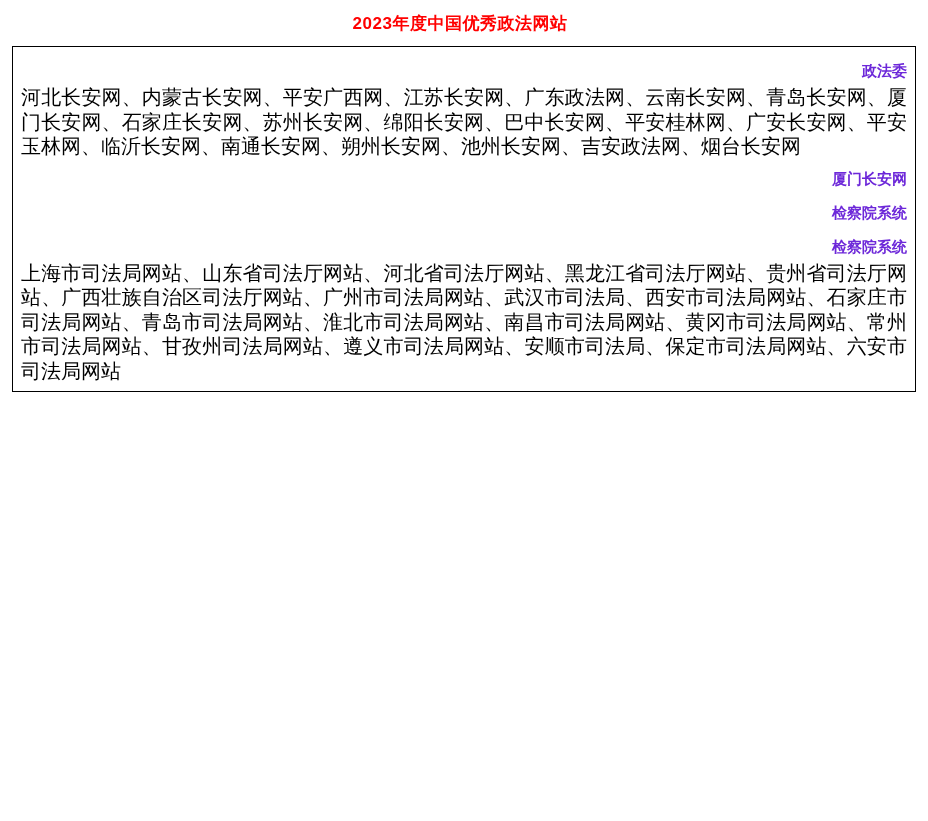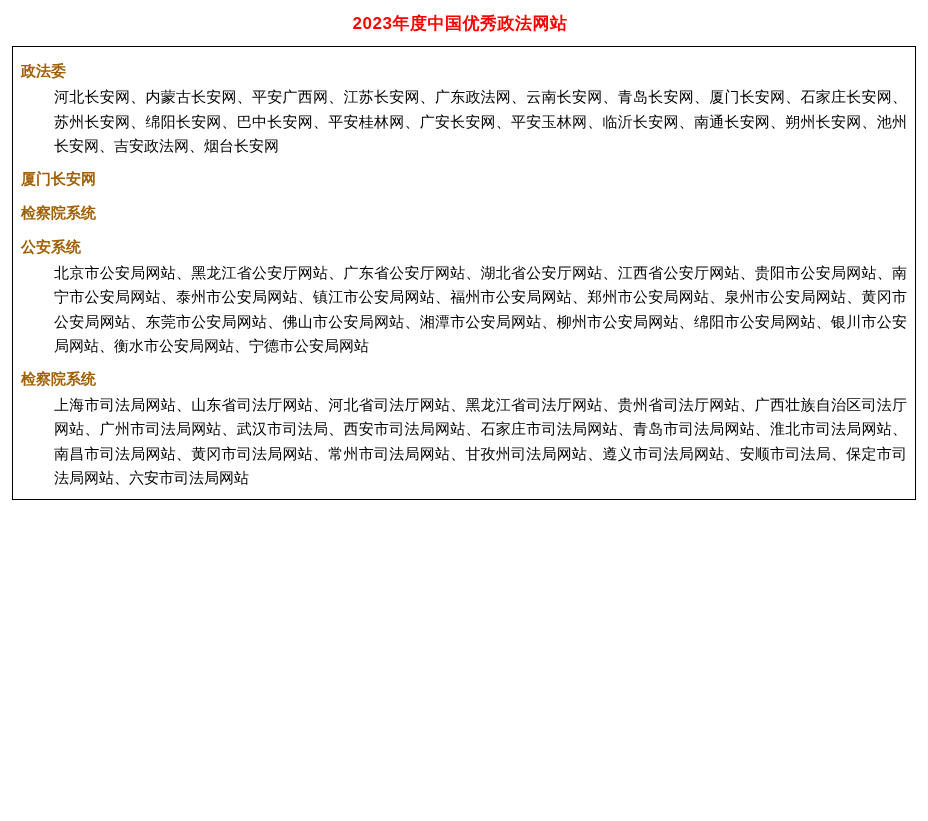--- a/index.html
+++ b/index.html
@@ -32,36 +32,35 @@
     box-sizing: border-box;
     padding: 10px 8px 8px 8px;
   }
   .section {
     margin-bottom: 6px;
   }
   .section:last-child {
     margin-bottom: 0;
   }
   .section-title {
-    text-align: left;
-    color: #a16207;
+    text-align: right;
+    color: #6d28d9;
     font-size: 15px;
     font-weight: bold;
     line-height: 24px;
     padding: 2px 0 2px 0;
   }
   .section-body {
-    font-size: 15px;
+    font-size: 20px;
     line-height: 24.5px;
     color: #000000;
     text-align: justify;
     text-justify: inter-ideograph;
     word-break: break-all;
     padding: 0 0 0 0;
-    margin-left: 33px;
   }
 </style>
 </head>
 <body>
 
 <div class="page">
 
   <div class="doc-title">2023年度中国优秀政法网站</div>
 
   <div class="table-box">
@@ -72,24 +71,20 @@
     </div>
 
     <div class="section">
       <div class="section-title">厦门长安网</div>
     </div>
 
     <div class="section">
       <div class="section-title">检察院系统</div>
     </div>
 
-    <div class="section">
-      <div class="section-title">公安系统</div>
-      <div class="section-body">北京市公安局网站、黑龙江省公安厅网站、广东省公安厅网站、湖北省公安厅网站、江西省公安厅网站、贵阳市公安局网站、南宁市公安局网站、泰州市公安局网站、镇江市公安局网站、福州市公安局网站、郑州市公安局网站、泉州市公安局网站、黄冈市公安局网站、东莞市公安局网站、佛山市公安局网站、湘潭市公安局网站、柳州市公安局网站、绵阳市公安局网站、银川市公安局网站、衡水市公安局网站、宁德市公安局网站</div>
-    </div>
 
     <div class="section">
       <div class="section-title">检察院系统</div>
       <div class="section-body">上海市司法局网站、山东省司法厅网站、河北省司法厅网站、黑龙江省司法厅网站、贵州省司法厅网站、广西壮族自治区司法厅网站、广州市司法局网站、武汉市司法局、西安市司法局网站、石家庄市司法局网站、青岛市司法局网站、淮北市司法局网站、南昌市司法局网站、黄冈市司法局网站、常州市司法局网站、甘孜州司法局网站、遵义市司法局网站、安顺市司法局、保定市司法局网站、六安市司法局网站</div>
     </div>
 
   </div>
 </div>
 
 </body></html>

